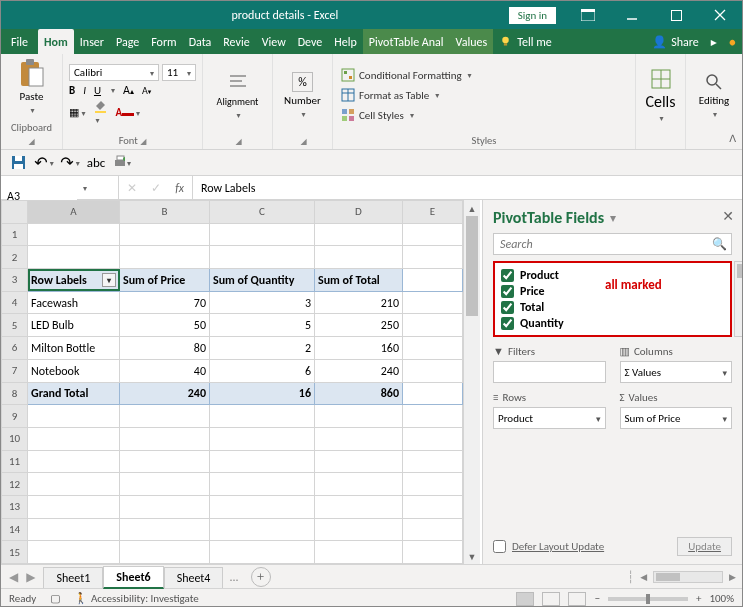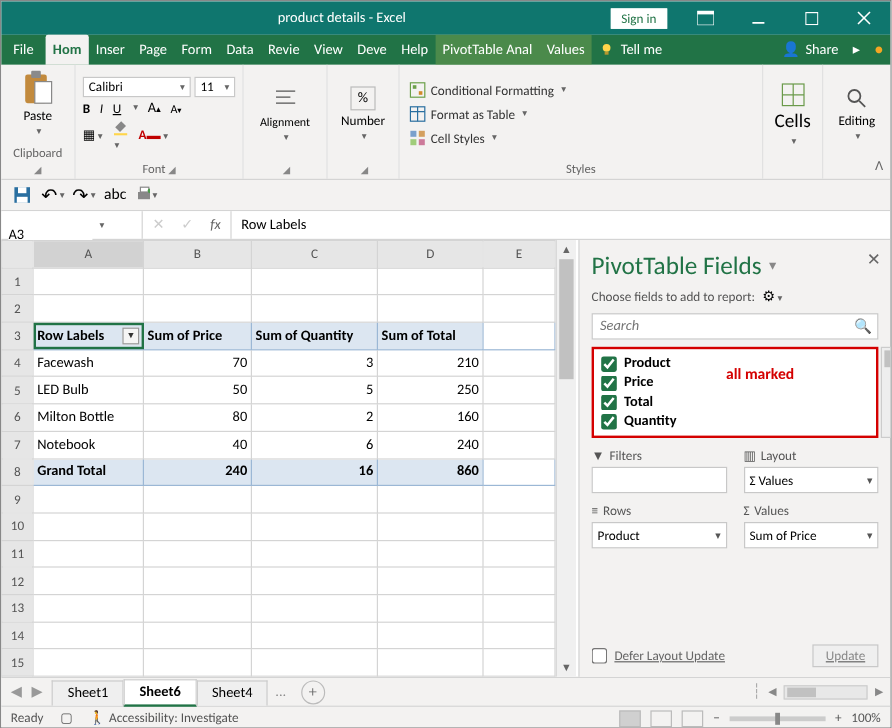--- a/index.html
+++ b/index.html
@@ -58,21 +58,21 @@
   tr.gt td { background:#dce6f1; font-weight:bold; border-color:#9bb7d5;}
   th.sel, td.selrowhdr { background:#d2d2d2 !important;}
   td.activecell { outline:2px solid #217346; outline-offset:-2px;}
   .dropbtn { float:right; width:14px; height:14px; border:1px solid #999; background:#f5f5f5; display:inline-flex; align-items:center; justify-content:center; font-size:8px; color:#333;}
   .vscroll { width:17px; background:#f0f0f0; border-left:1px solid #d4d4d4; position:relative;}
   .vscroll .arrow { height:16px; display:flex; align-items:center; justify-content:center; font-size:9px; color:#666;}
   .vscroll .thumb { position:absolute; top:16px; left:2px; right:2px; height:100px; background:#c1c1c1;}
 
   
   .fieldpane { width:260px; border-left:1px solid #d4d4d4; background:#f3f2f1; padding:8px 10px; font-size:12px; display:flex; flex-direction:column; gap:6px; position:relative;}
-  .fieldpane h2 { font-size:21px; color:#217346; font-weight:400;}
+  .fieldpane h2 { font-size:16px; color:#217346; font-weight:700;}
   .fp-head { display:flex; align-items:center;}
   .fp-head .close { margin-left:6px; color:#666; font-size:14px;}
   .searchbox { position:relative;}
   .searchbox input { width:100%; padding:3px 20px 3px 6px; border:1px solid #c8c8c8; font-size:12px; font-style:italic; color:#888;}
   .searchbox .mag { position:absolute; right:5px; top:4px; color:#2a579a; font-size:12px;}
   .fieldlist { border:2px solid #d40000; padding:4px 6px; background:#fff; position:relative;}
   .fieldlist label { display:flex; align-items:center; gap:6px; font-size:12px; font-weight:600; padding:1px 0;}
   .annot { position:absolute; left:110px; top:14px; color:#d40000; font-weight:bold; font-size:13px;}
   .fl-scroll { position:absolute; right:-16px; top:0; width:14px; height:100%; background:#eee; border:1px solid #ccc;}
   .fl-scroll .th { height:14px; background:#c1c1c1; margin:2px;}
@@ -481,24 +481,20 @@
       </div>
     </div>
   </div>
 
   <div class="fieldpane">
     <div class="fp-head">
       <h2>PivotTable Fields</h2>
       <span style="margin-left:6px; color:#888">▾</span>
       <span class="close" style="position:absolute; right:8px; top:8px">✕</span>
     </div>
-    <div style="display:flex; align-items:center; gap:6px">
-      <span style="color:#555; font-size:11px">Choose fields to add to report:</span>
-      <span class="gear">⚙<span class="caret">▾</span></span>
-    </div>
     <div class="searchbox">
       <input placeholder="Search" style="">
       <span class="mag">🔍</span>
     </div>
     <div style="position:relative">
       <div class="fieldlist">
         <label>
             <input type="checkbox" checked="" style="">
             <span>Product</span>
           </label>
@@ -525,21 +521,21 @@
       <div class="area">
         <div class="ahdr">
             <span>▼</span>
             <span>Filters</span>
           </div>
         <div class="box"></div>
       </div>
       <div class="area">
         <div class="ahdr">
             <span>▥</span>
-            <span>Layout</span>
+            <span>Columns</span>
           </div>
         <div class="box">
             <span>Σ  Values</span>
             <span class="dd">▾</span>
           </div>
       </div>
       <div class="area">
         <div class="ahdr">
             <span>≡</span>
             <span>Rows</span>

